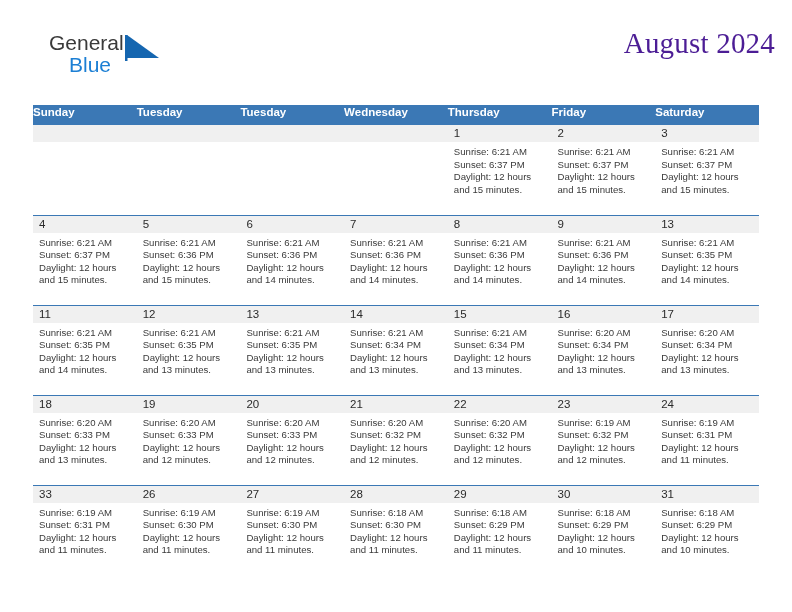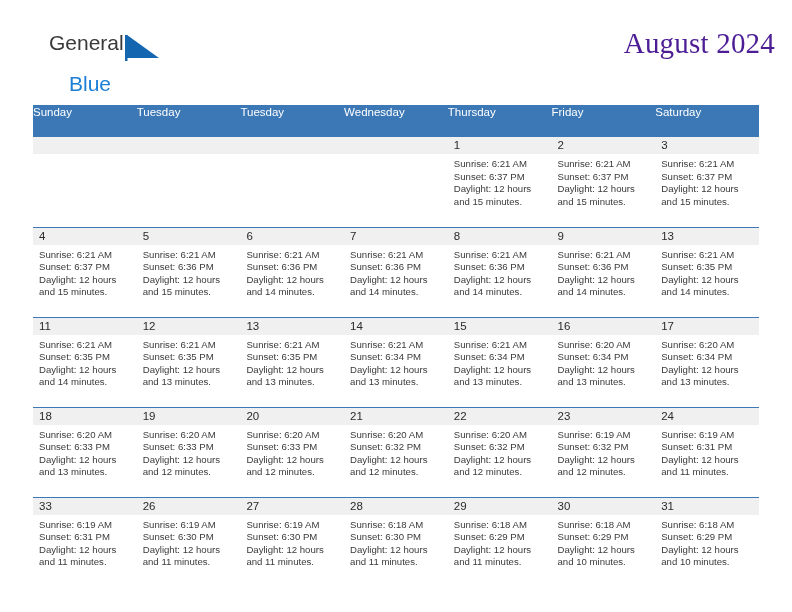--- a/index.html
+++ b/index.html
@@ -44,21 +44,20 @@
     line-height: 25px;
     font-weight: 400;
   }
   .brand-blue {
     position: absolute;
     left: 20px; top: 22px;
     font-size: 21px;
     color: #1c7fd4;
     line-height: 25px;
     font-weight: 400;
-    margin-top: 19px;
   }
   .brand-mark {
     position: absolute;
     left: 76px; top: 4px;
     width: 38px;
     height: 28px;
   }
   .title-block {
     margin-top: 26px;
     text-align: right;
@@ -90,23 +89,23 @@
   }
   .calendar th, .calendar td {
     width: 103.71px;
     padding: 0;
     vertical-align: top;
   }
   thead th {
     background: #3b78b5;
     color: #ffffff;
     font-size: 11.5px;
-    font-weight: 400;
+    font-weight: 700;
     text-align: left;
-    height: 32px;
+    height: 20px;
     padding: 3px 0 3px 6px;
     line-height: 14px;
   }
   tbody tr { height: 90px; }
   tbody td {
     height: 90px;
     border-top: 1.5px solid #3b78b5;
     background: #ffffff;
     position: relative;
   }

